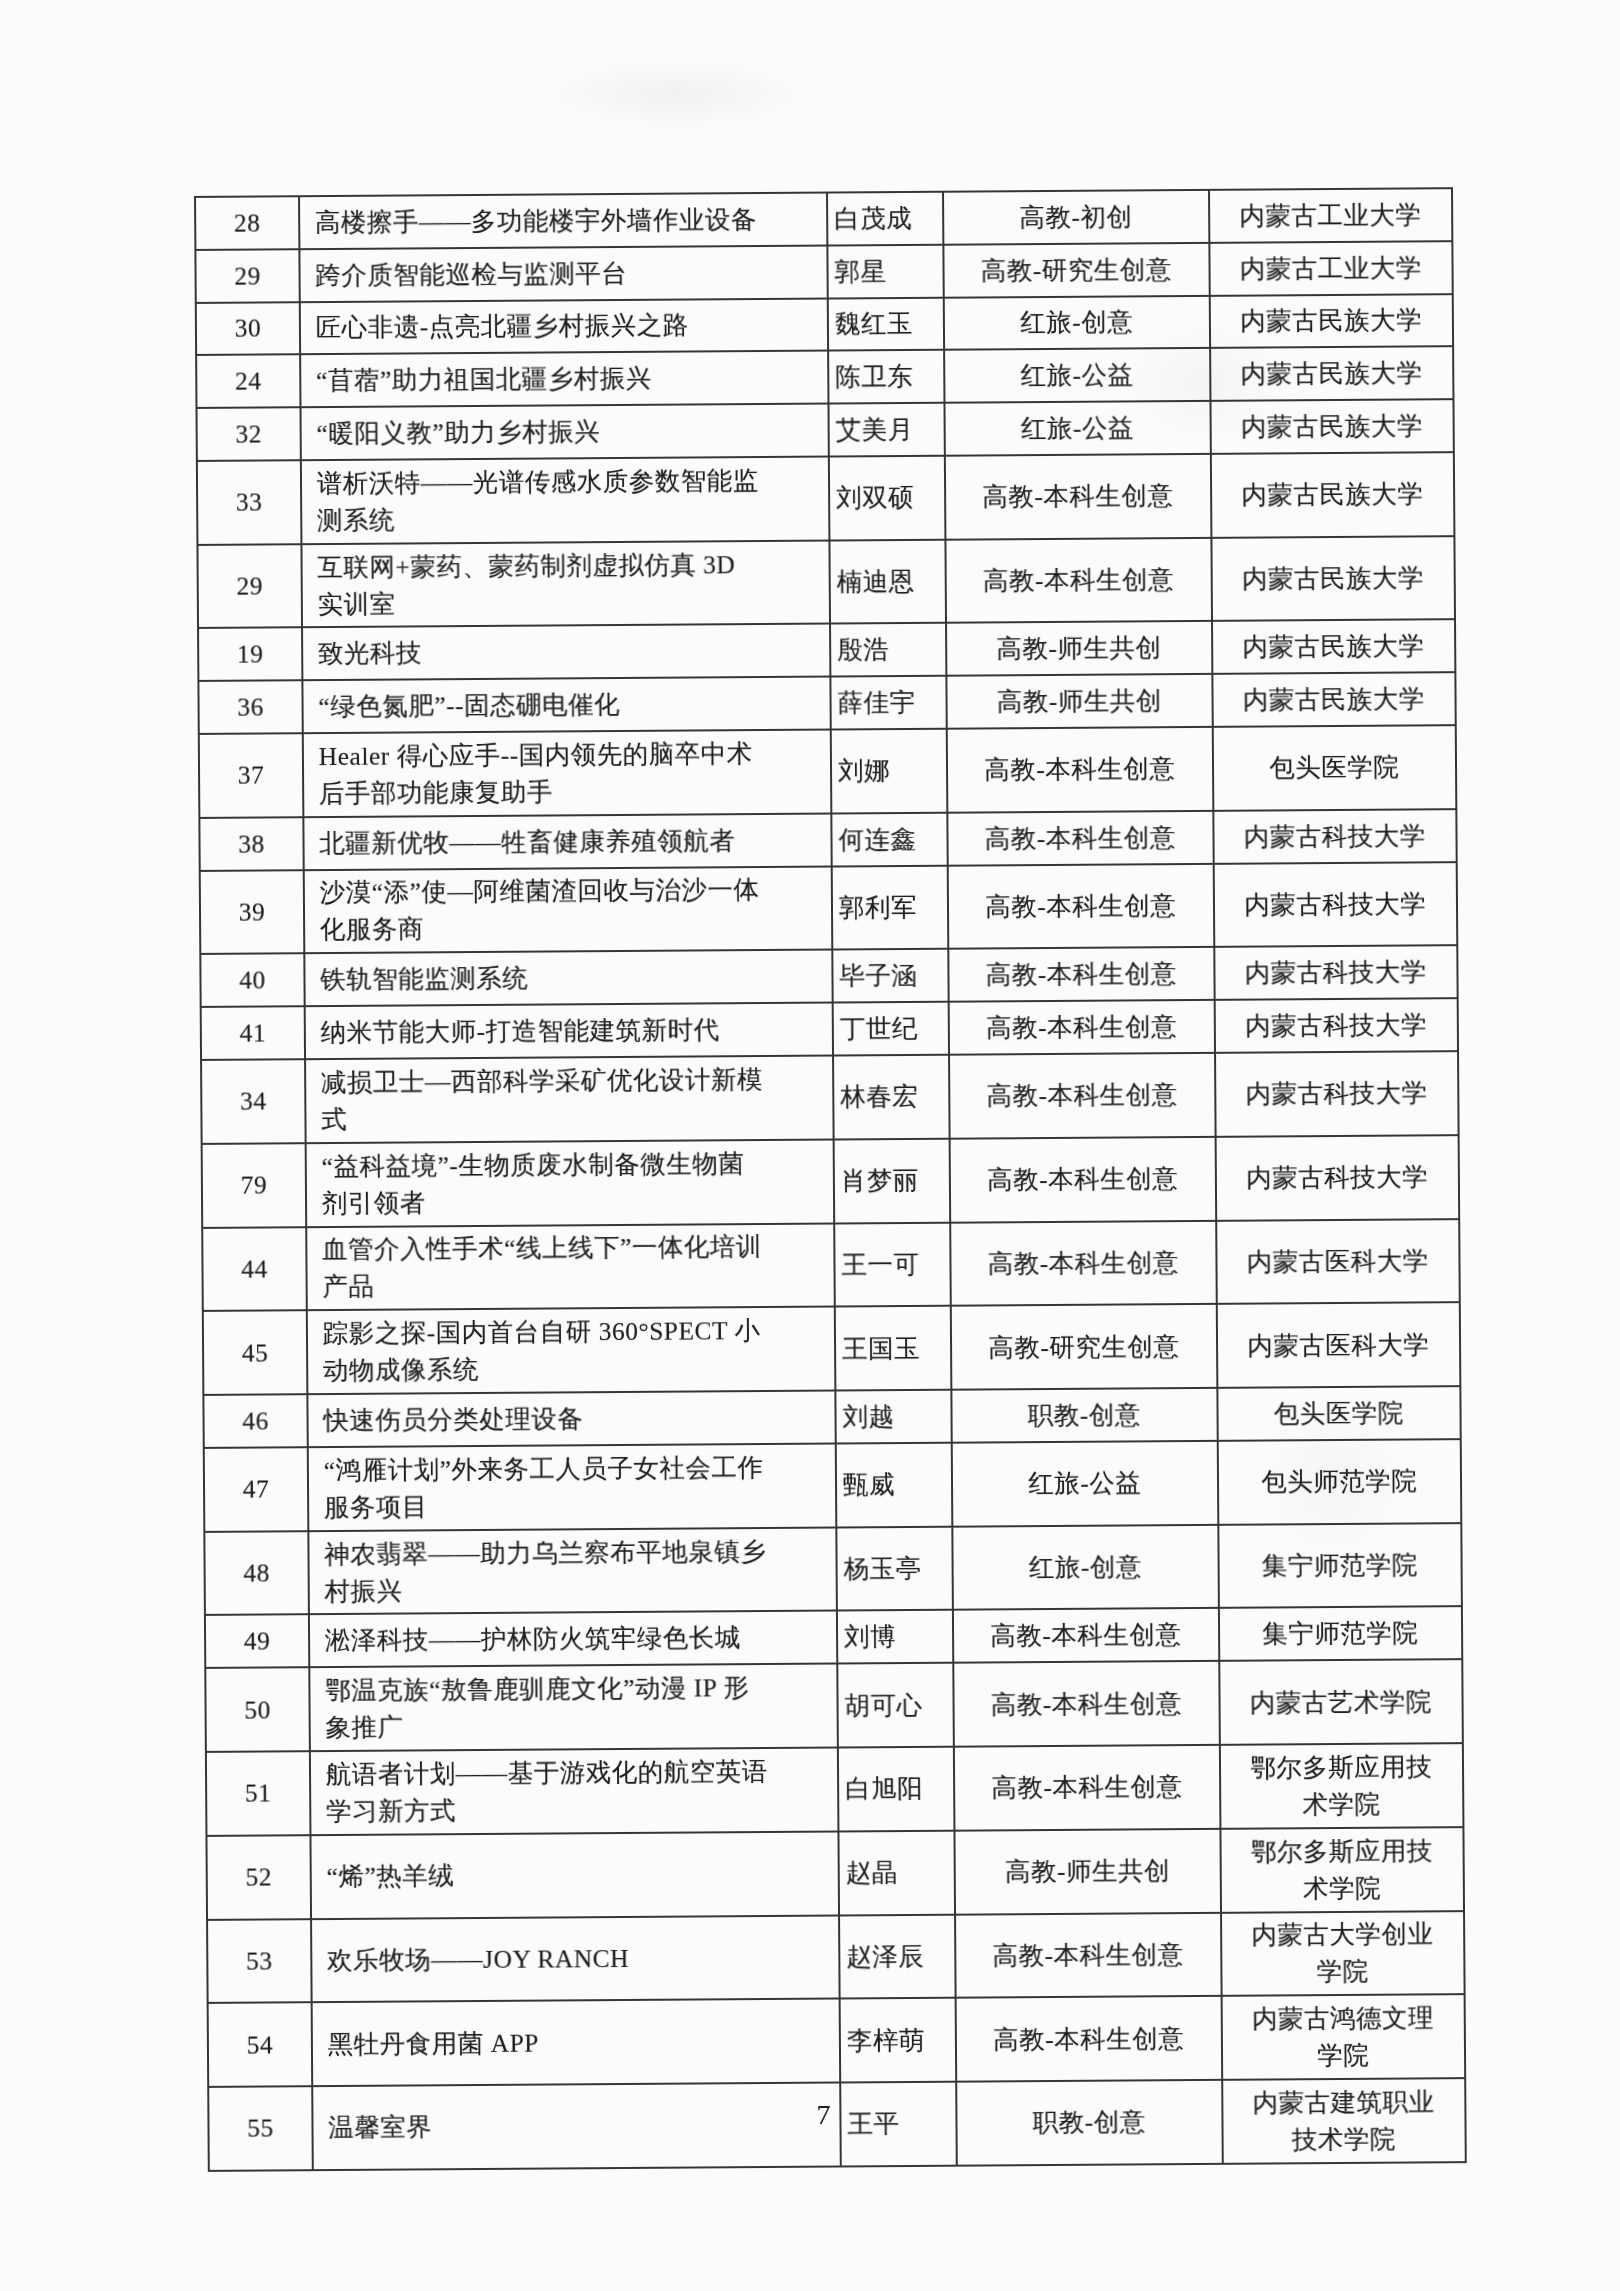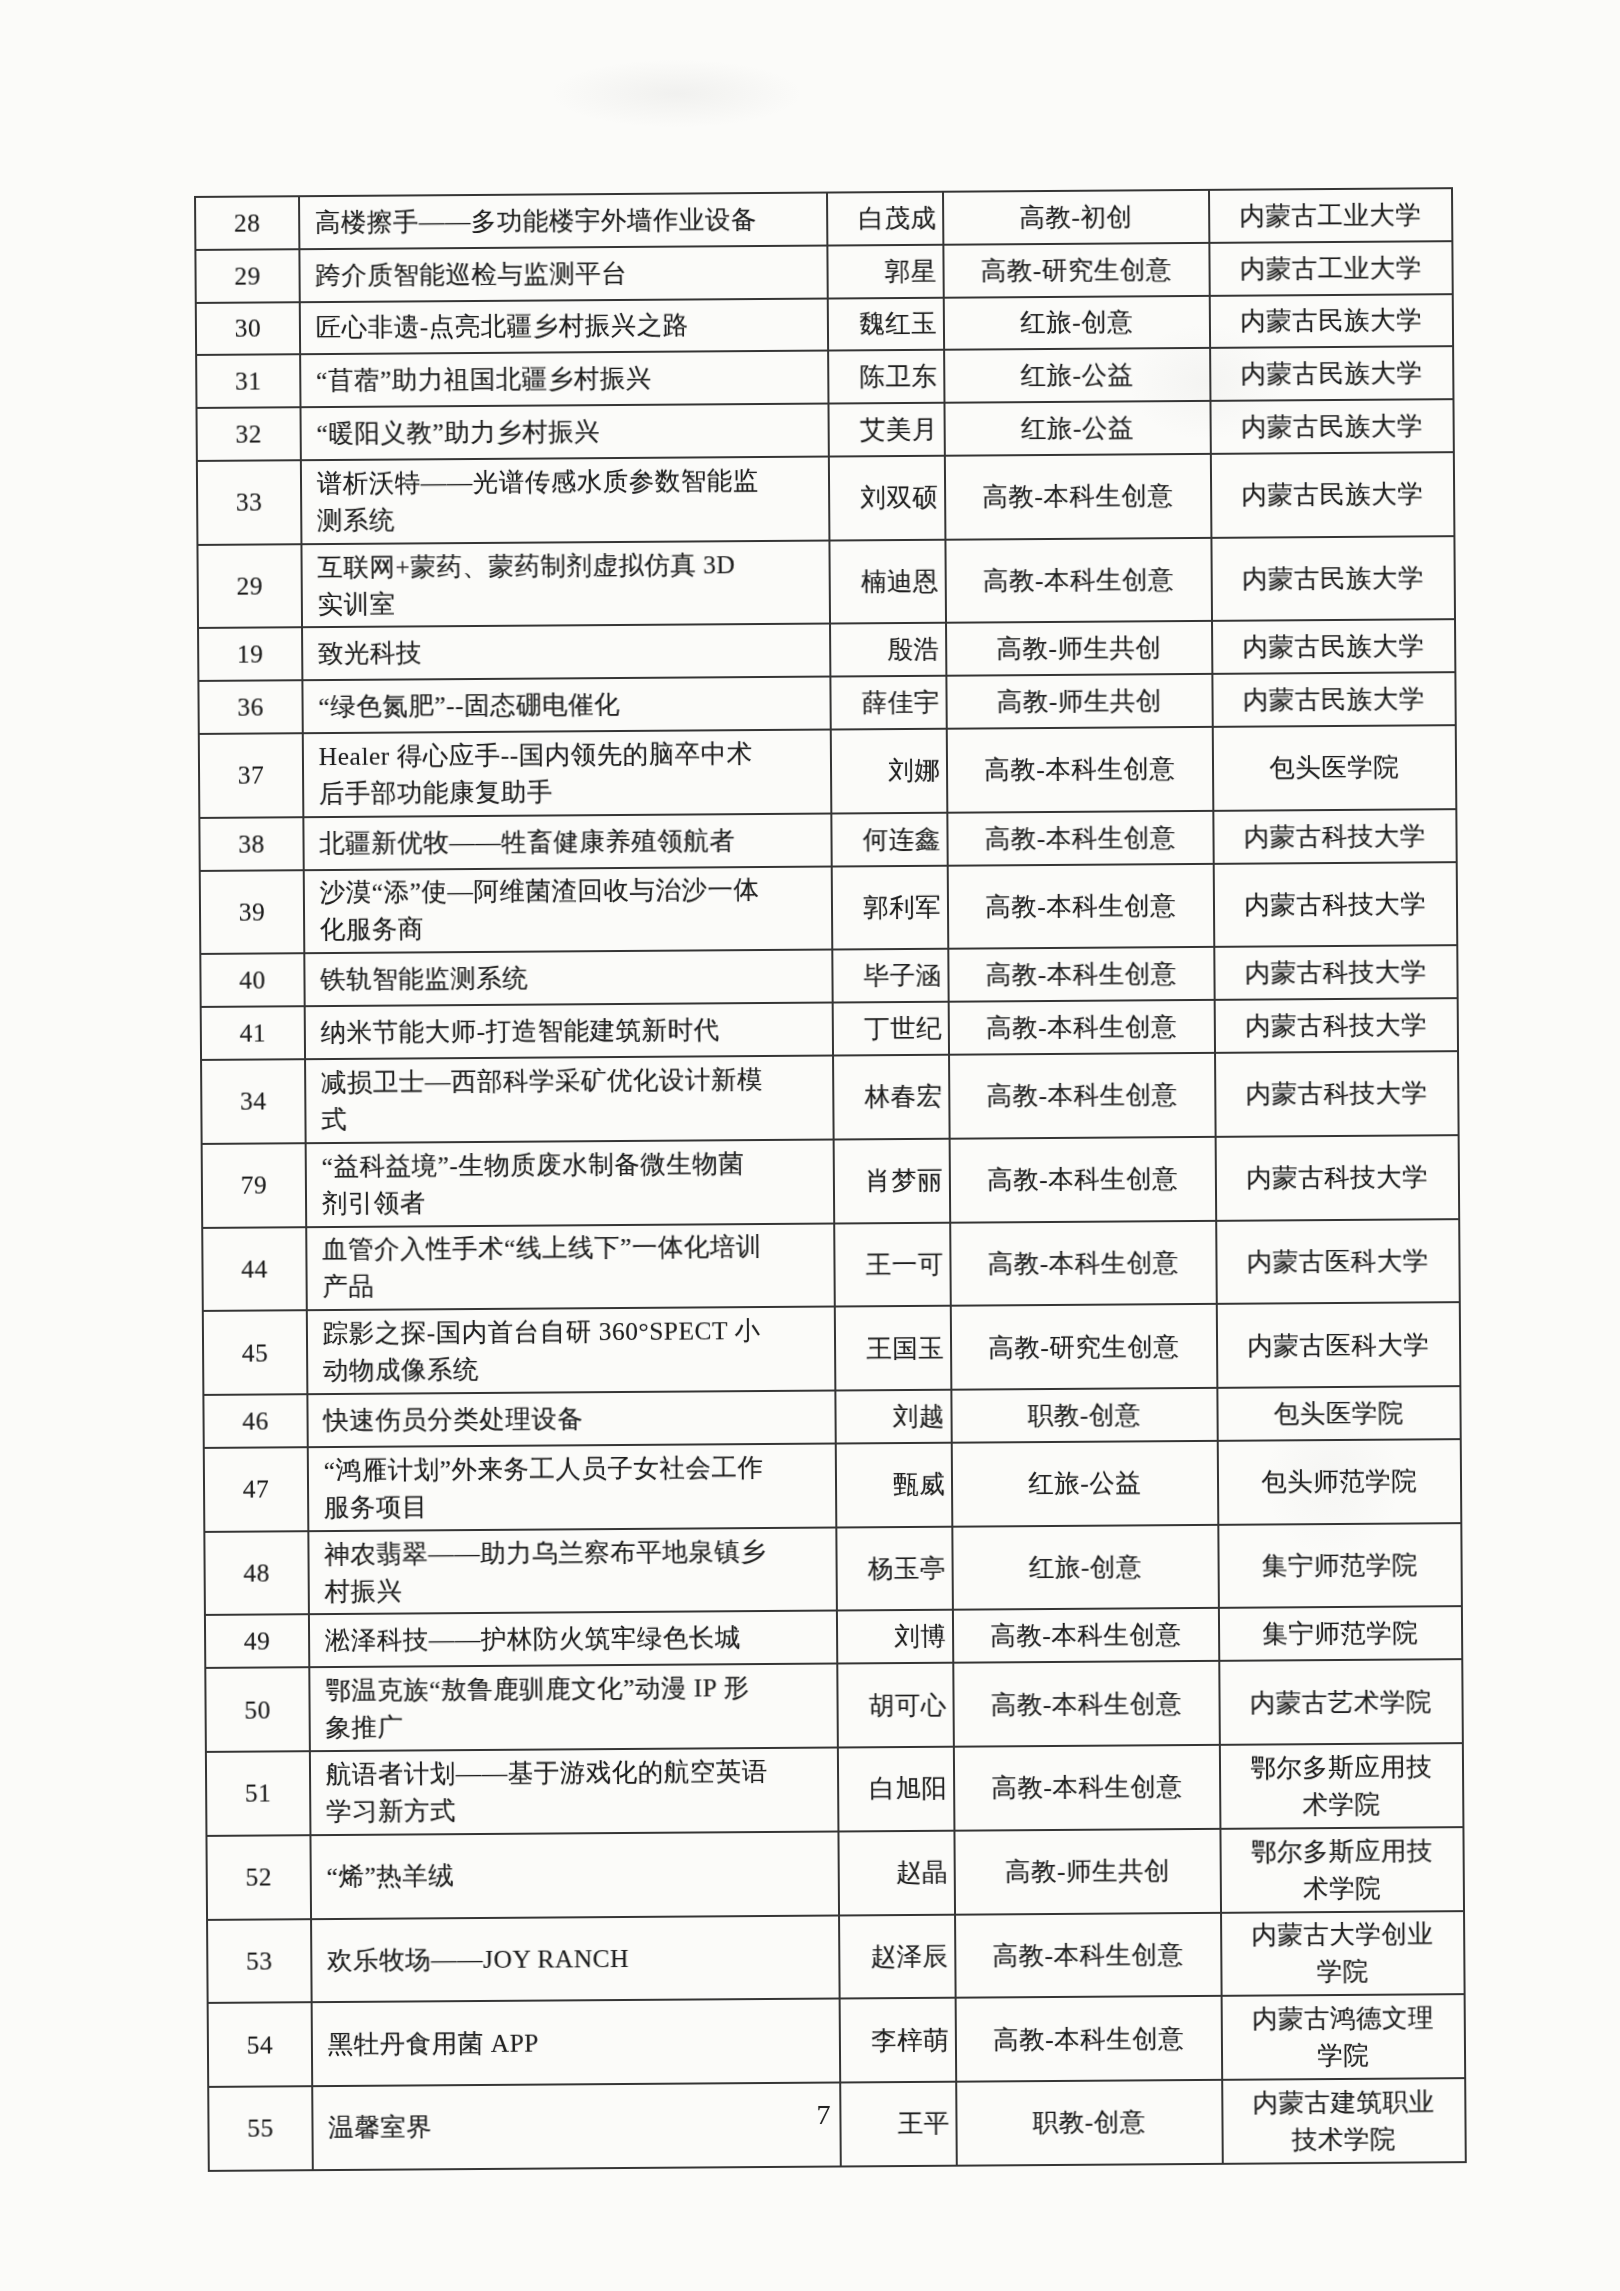--- a/index.html
+++ b/index.html
@@ -36,21 +36,21 @@
     border:2px solid #353535;
     font-size:25.5px;
     line-height:37px;
     color:#1e1e1e;
     letter-spacing:0.5px;
     vertical-align:middle;
     text-shadow:0 0 1px rgba(45,45,45,0.35);
   }
   td.c-no{text-align:center;font-size:26.5px;letter-spacing:1px;}
   td.c-project{padding:3.9px 65px 3.9px 14.7px;word-break:break-all;text-align:left;}
-  td.c-leader{text-align:right;padding:3.9px 5.9px;}
+  td.c-leader{text-align:left;padding:3.9px 5.9px;}
   td.c-category{text-align:center;padding:3.9px 9.8px;}
   td.c-school{text-align:center;padding:3.9px 23.5px;word-break:break-all;}
   tr.single td{height:43px;}
 
   .pagenum{
     position:absolute;left:196px;top:2099px;width:1255px;
     text-align:center;
     font-size:28px;color:#222;
     text-shadow:0 0 1px rgba(45,45,45,0.3);
   }
@@ -88,21 +88,21 @@
             <td class="c-school">内蒙古工业大学</td>
           </tr>
           <tr class="single">
             <td class="c-no">30</td>
             <td class="c-project">匠心非遗-点亮北疆乡村振兴之路</td>
             <td class="c-leader">魏红玉</td>
             <td class="c-category">红旅-创意</td>
             <td class="c-school">内蒙古民族大学</td>
           </tr>
           <tr class="single">
-            <td class="c-no">31</td>
+            <td class="c-no">24</td>
             <td class="c-project">“苜蓿”助力祖国北疆乡村振兴</td>
             <td class="c-leader">陈卫东</td>
             <td class="c-category">红旅-公益</td>
             <td class="c-school">内蒙古民族大学</td>
           </tr>
           <tr class="single">
             <td class="c-no">32</td>
             <td class="c-project">“暖阳义教”助力乡村振兴</td>
             <td class="c-leader">艾美月</td>
             <td class="c-category">红旅-公益</td>

